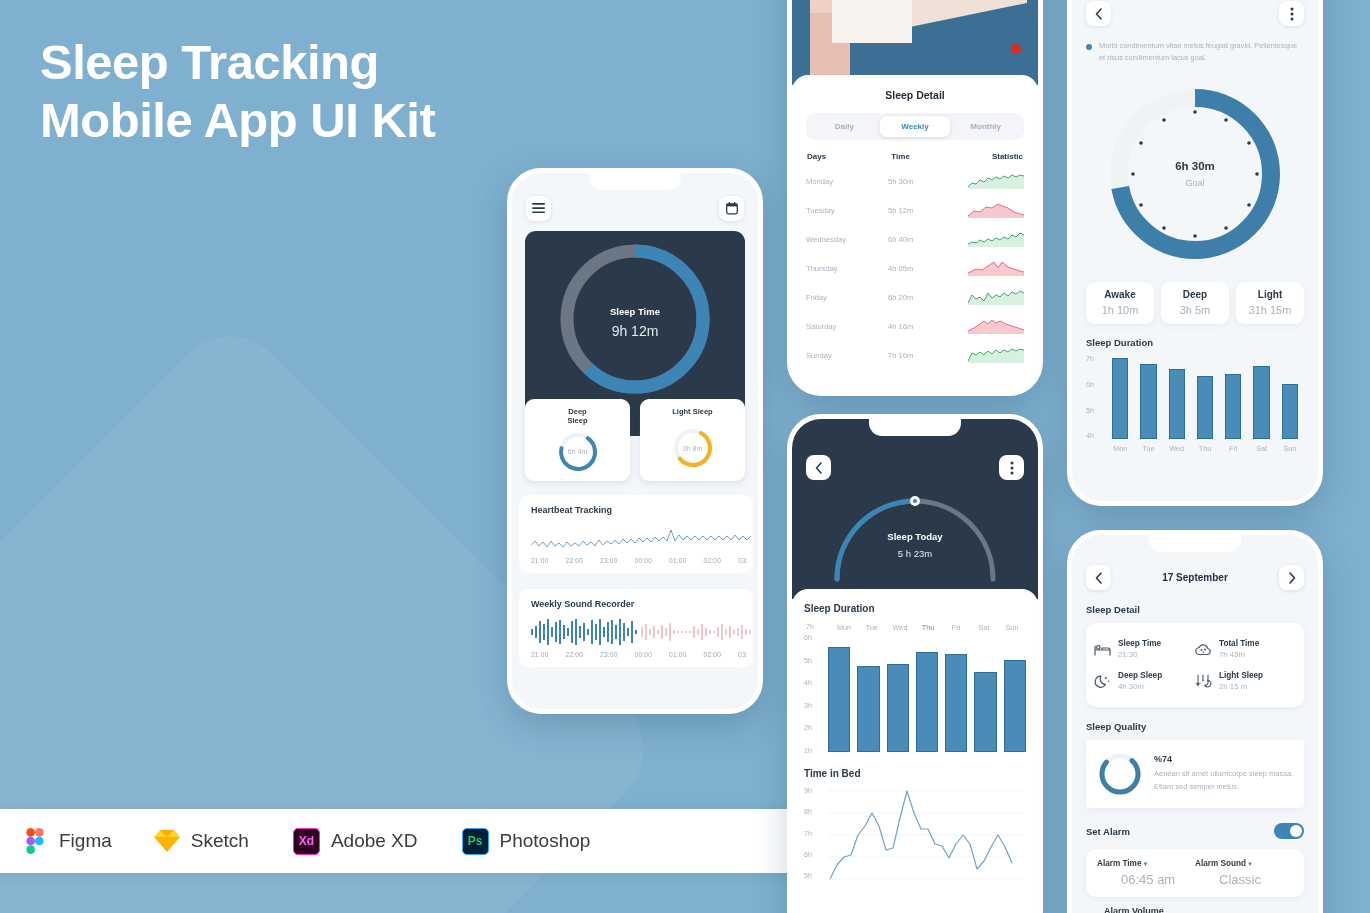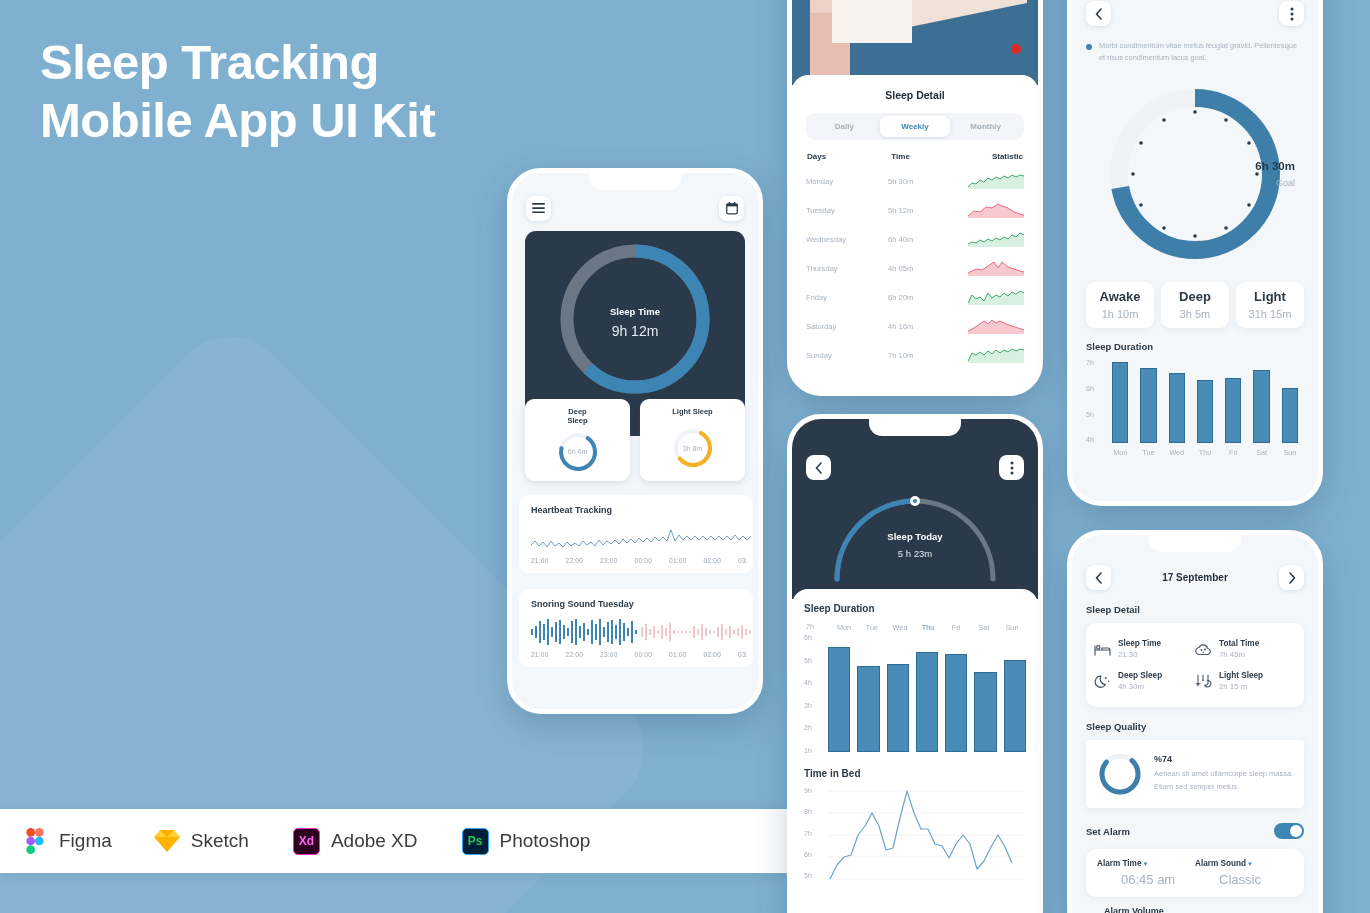--- a/index.html
+++ b/index.html
@@ -81,21 +81,21 @@
   
   #phone3{left:787px;top:414px;width:246px;height:520px;background:#fff;}
   #phone3 .dark{position:absolute;left:0;top:0;width:100%;height:180px;background:#2b3a4a;}
   #phone3 .sheet{position:absolute;left:0;top:170px;right:0;bottom:0;background:#fff;
     border-radius:16px 16px 0 0;padding:14px 12px 0;box-sizing:border-box;}
   
   #phone4{left:1067px;top:-84px;width:246px;height:580px;}
   #phone4 .inner{position:absolute;inset:0;padding:12px 14px;box-sizing:border-box;}
   .statcard{flex:1;background:#fff;border-radius:9px;text-align:center;padding:7px 0 8px;
     box-shadow:0 2px 6px rgba(40,70,100,.07);}
-  .statcard .k{font-size:13px;color:#2b3a47;font-weight:bold;}
+  .statcard .k{font-size:10px;color:#2b3a47;font-weight:bold;}
   .statcard .v{font-size:11px;color:#a8b2bd;margin-top:4px;}
   
   #phone5{left:1067px;top:530px;width:246px;height:420px;}
   #phone5 .inner{position:absolute;inset:0;padding:12px 14px;box-sizing:border-box;}
   .detailcard{background:#fff;border-radius:10px;padding:10px 8px;display:flex;flex-wrap:wrap;
     box-shadow:0 2px 7px rgba(40,70,100,.07);}
   .dcell{width:50%;display:flex;align-items:center;gap:7px;padding:6px 0;box-sizing:border-box;}
   .dcell .k{font-size:8.2px;color:#2b3a47;font-weight:bold;}
   .dcell .v{font-size:7.8px;color:#a8b2bd;margin-top:2px;}
   .toggle{width:30px;height:16px;border-radius:9px;background:#3d85b5;position:relative;}
@@ -222,21 +222,21 @@
       <span>22:00</span>
       <span>23:00</span>
       <span>00:00</span>
       <span>01:00</span>
       <span>02:00</span>
       <span>03:</span>
     </div>
   </div>
 
   <div class="panel" style="top:416px;height:78px;">
-    <div class="sect-title">Snoring Sound Tuesday</div>
+    <div class="sect-title">Weekly Sound Recorder</div>
     <svg width="222" height="30" viewBox="0 0 222 30" style="margin-top:8px;display:block">
       <g fill="#3d85b5">
         <rect x="0" y="12" width="2" height="6"></rect>
           <rect x="4" y="9" width="2" height="12"></rect>
         <rect x="8" y="4" width="2" height="22"></rect>
           <rect x="12" y="7" width="2" height="16"></rect>
         <rect x="16" y="2" width="2" height="26"></rect>
           <rect x="20" y="10" width="2" height="10"></rect>
         <rect x="24" y="5" width="2" height="20"></rect>
           <rect x="28" y="3" width="2" height="24"></rect>
@@ -538,21 +538,21 @@
           <circle cx="154" cy="129" r="1.8"></circle>
             <circle cx="131" cy="152" r="1.8"></circle>
           <circle cx="100" cy="160" r="1.8"></circle>
             <circle cx="69" cy="152" r="1.8"></circle>
           <circle cx="46" cy="129" r="1.8"></circle>
             <circle cx="38" cy="98" r="1.8"></circle>
           <circle cx="46" cy="67" r="1.8"></circle>
             <circle cx="69" cy="44" r="1.8"></circle>
         </g>
       </svg>
-      <div style="position:absolute;inset:0;display:flex;flex-direction:column;align-items:flex-end;justify-content:center;">
+      <div style="position:absolute;inset:0;display:flex;flex-direction:column;align-items:center;justify-content:center;">
         <div style="font-size:11.5px;color:#2b3a47;font-weight:bold;">6h 30m</div>
         <div style="font-size:9px;color:#a8b2bd;margin-top:6px;">Goal</div>
       </div>
     </div>
 
     <div style="display:flex;gap:7px;margin-top:10px;">
       <div class="statcard">
         <div class="k">Awake</div>
         <div class="v">1h 10m</div>
       </div>

